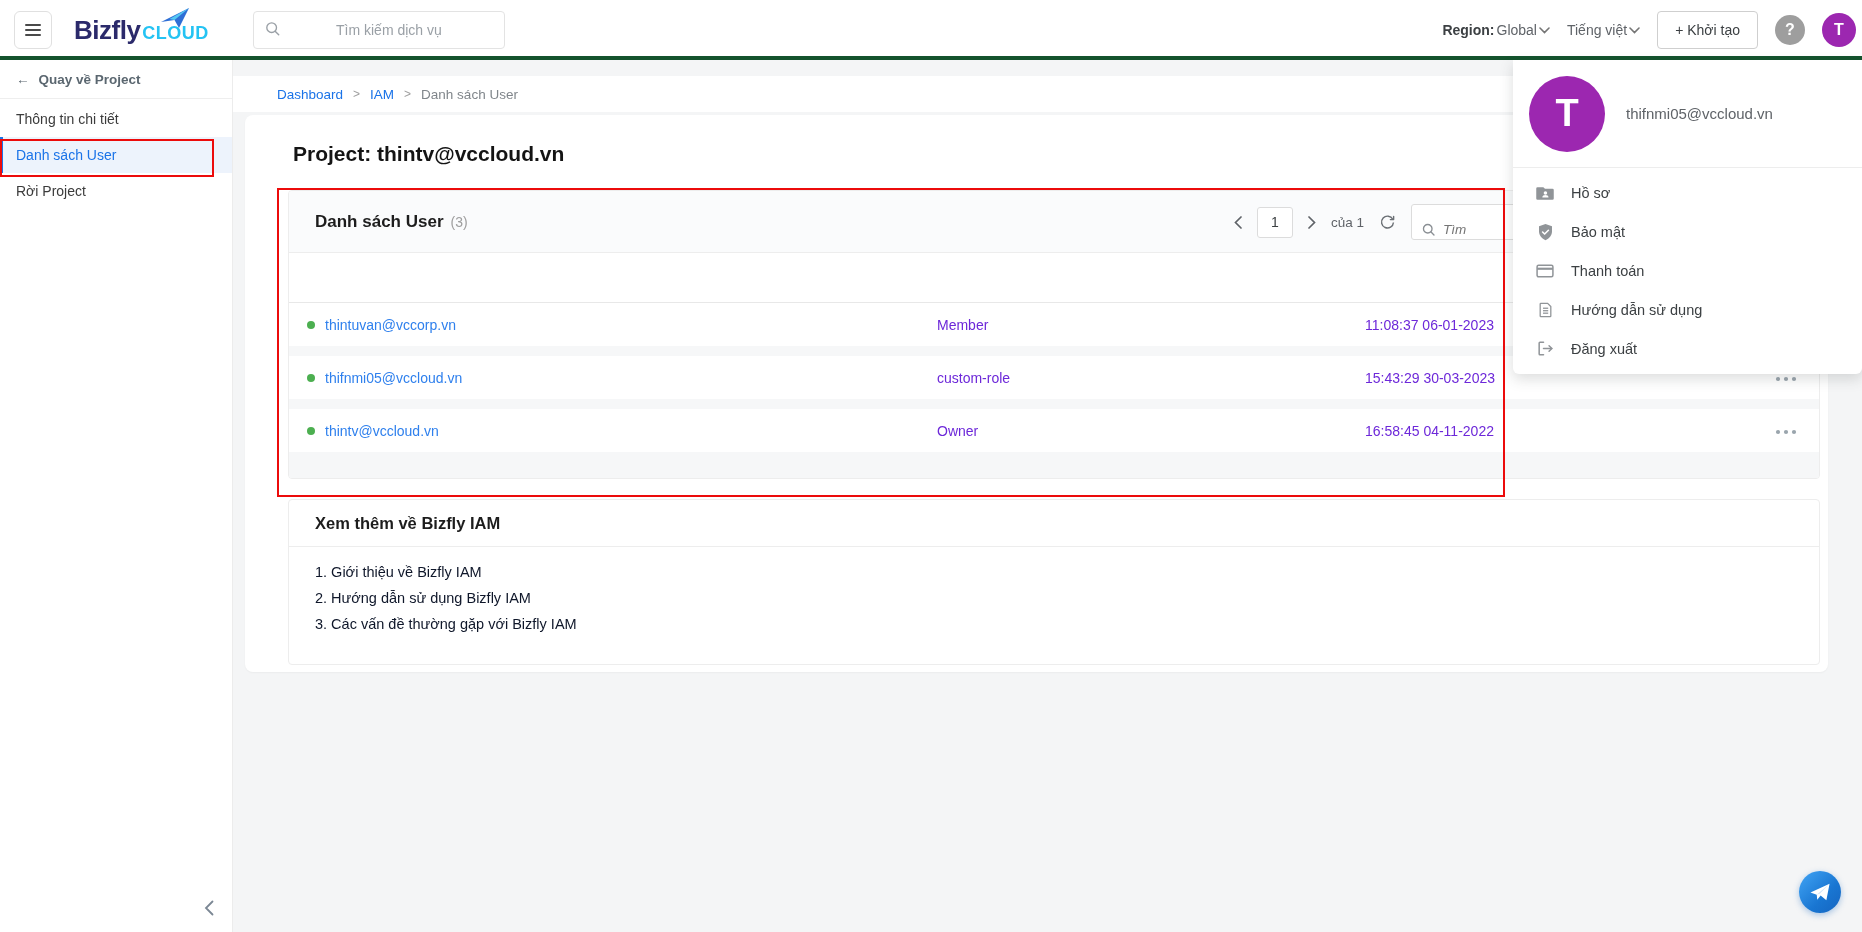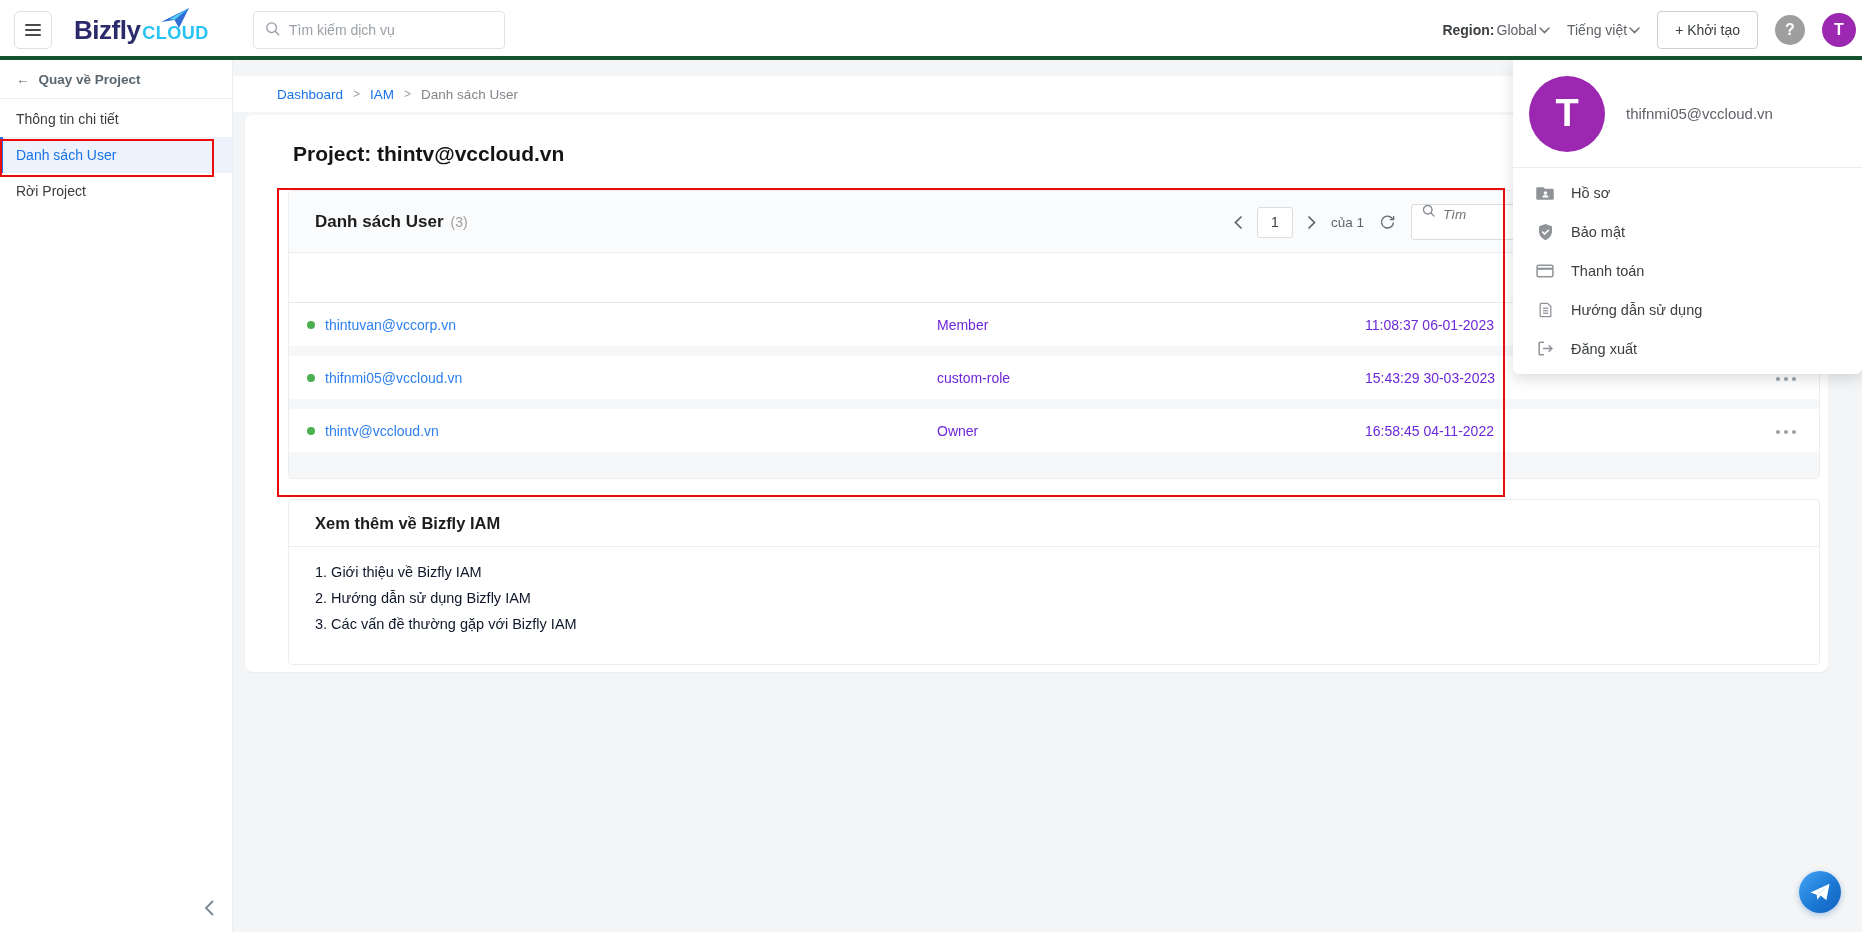--- a/index.html
+++ b/index.html
@@ -18,21 +18,21 @@
                border:1px solid #e0e0e0; border-radius:6px; display:flex; flex-direction:column;
                align-items:center; justify-content:center; gap:3px; cursor:pointer; }
   .hamburger i { display:block; width:16px; height:2px; background:#4a4a4a; border-radius:1px; }
   .logo { position:absolute; left:74px; top:0; height:60px; display:flex; align-items:center; }
   .logo .brand { font-size:26px; font-weight:800; color:#2b2a6b; letter-spacing:-0.5px; }
   .logo .brand2 { font-size:18px; font-weight:800; color:#24c3f3; letter-spacing:0.5px; margin-left:2px; margin-top:6px; }
   .logo .plane { position:absolute; left:84px; top:6px; }
   .hsearch { position:absolute; left:253px; top:11px; width:252px; height:38px; border:1px solid #e3e3e3;
              border-radius:4px; display:flex; align-items:center; padding:0 10px; gap:8px; background:#fff; }
   .hsearch input { border:none; outline:none; flex:1; font-size:14px; color:#4d7c0f; background:transparent;
-                   font-family:inherit; }
+                   font-family:inherit;margin-left:47px; }
   .hsearch input::placeholder { color:#9aa0a6; }
   .topbar-right { position:absolute; right:6px; top:0; height:60px; display:flex; align-items:center; gap:17px; }
   .region, .language { display:flex; align-items:center; gap:2px; font-size:14px; color:#5f6368; cursor:pointer; }
   .region b { color:#3c4043; font-weight:700; }
   .btn-create { height:38px; padding:0 17px; border:1px solid #cfcfcf; border-radius:4px; background:#fff;
                 font-size:14px; color:#3c4043; cursor:pointer; font-family:inherit; }
   .help-circle { width:30px; height:30px; border-radius:50%; background:#9e9e9e; color:#fff; display:flex;
                  align-items:center; justify-content:center; font-size:16px; font-weight:700; cursor:pointer; }
   .avatar-sm { width:34px; height:34px; border-radius:50%; background:#9c27b0; color:#fff; display:flex;
                align-items:center; justify-content:center; font-size:16px; font-weight:700; cursor:pointer; }
@@ -65,21 +65,21 @@
   .card-head { height:62px; background:#fafbfc; border-bottom:1px solid #ededed; display:flex;
                align-items:center; padding:0 26px; position:relative; }
   .card-title { font-size:17px; font-weight:700; color:#1d1d1d; }
   .card-count { font-size:14px; color:#9e9e9e; margin-left:7px; }
   .pager { position:absolute; right:258px; top:0; height:62px; display:flex; align-items:center; gap:13px; }
   .pg-btn { background:none; border:none; cursor:pointer; display:flex; align-items:center; padding:2px; }
   .pg-input { width:36px; height:31px; border:1px solid #dcdcdc; border-radius:3px; text-align:center;
               font-size:14px; color:#3c4043; outline:none; background:#fff; font-family:inherit; }
   .pg-of { font-size:13.5px; color:#5f6368; }
   .mini-search { width:150px; height:33px; border:1px solid #dcdcdc; border-radius:3px; background:#fff;
-                 display:flex; align-items:flex-end; gap:7px; padding:17px 9px; }
+                 display:flex; align-items:flex-start; gap:7px; padding:17px 9px; }
   .mini-search input { border:none; outline:none; width:100%; font-size:13.5px; font-style:italic;
                        color:#5f6368; background:transparent; font-family:inherit; }
   .mini-search input::placeholder { color:#757575; font-style:italic; }
 
   .thead { height:50px; display:flex; align-items:center; border-bottom:1px solid #e8e8e8;flex-direction:column; }
   .trow { height:43px; display:flex; align-items:center; background:#fff; }
   .row-band { height:10px; background:#f6f7f8; }
   .card-footer { height:26px; background:#f6f7f8; }
   .c-email { flex:0 0 640px; padding-left:18px; display:flex; align-items:center; gap:10px; }
   .c-role  { flex:0 0 428px; padding-left:8px; position:relative; }

